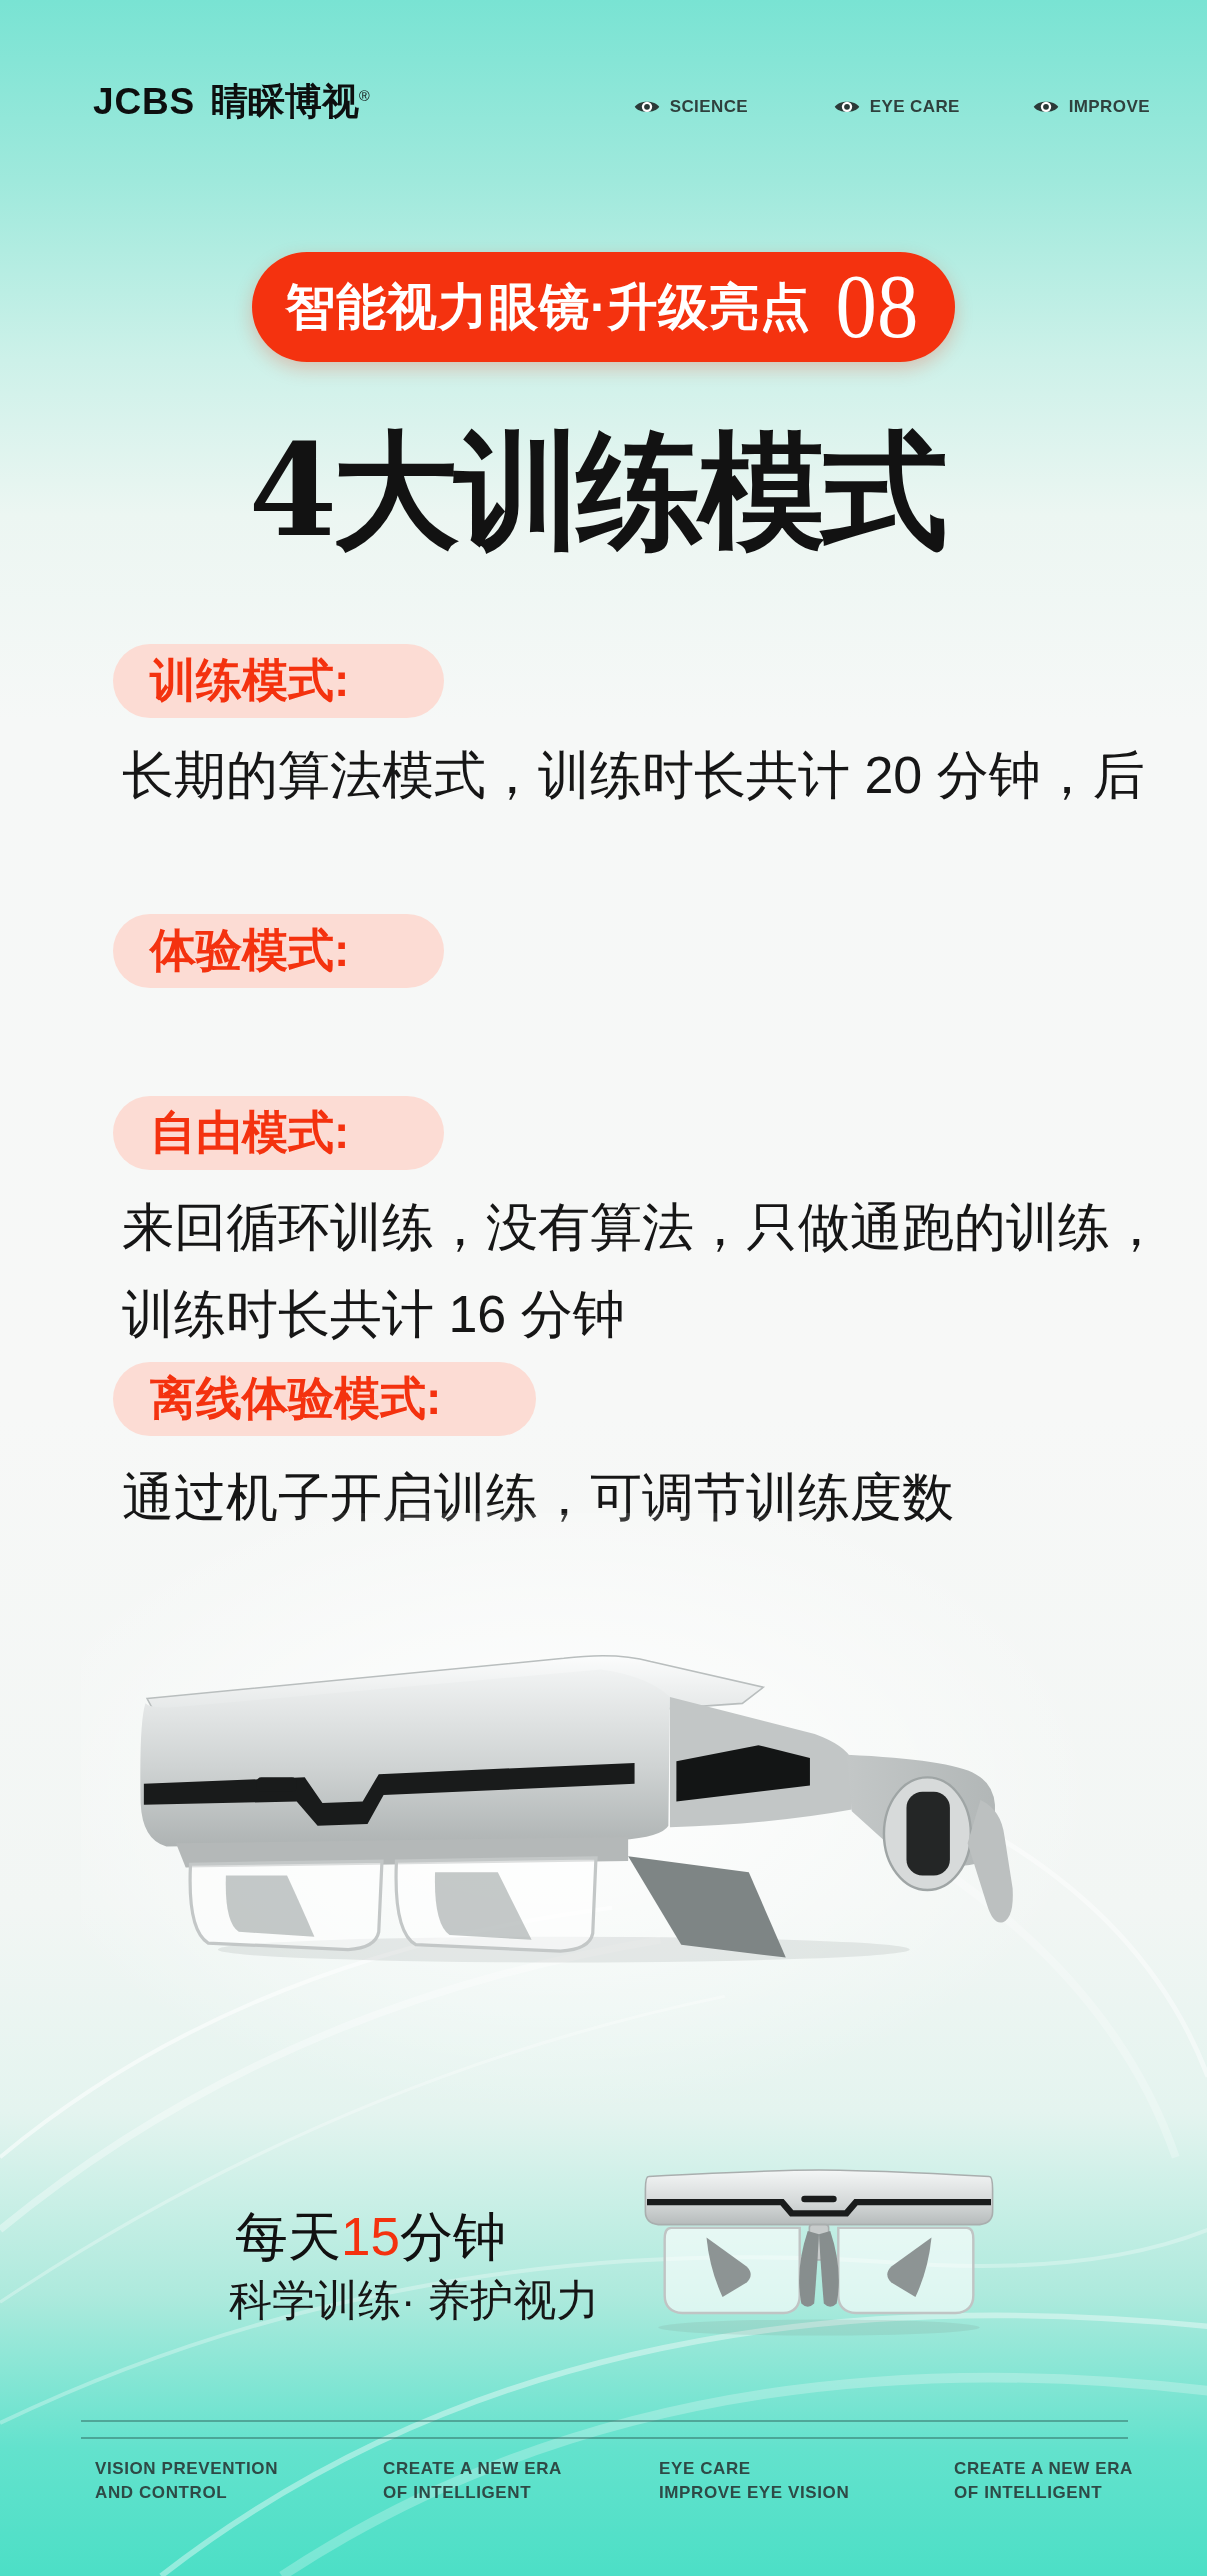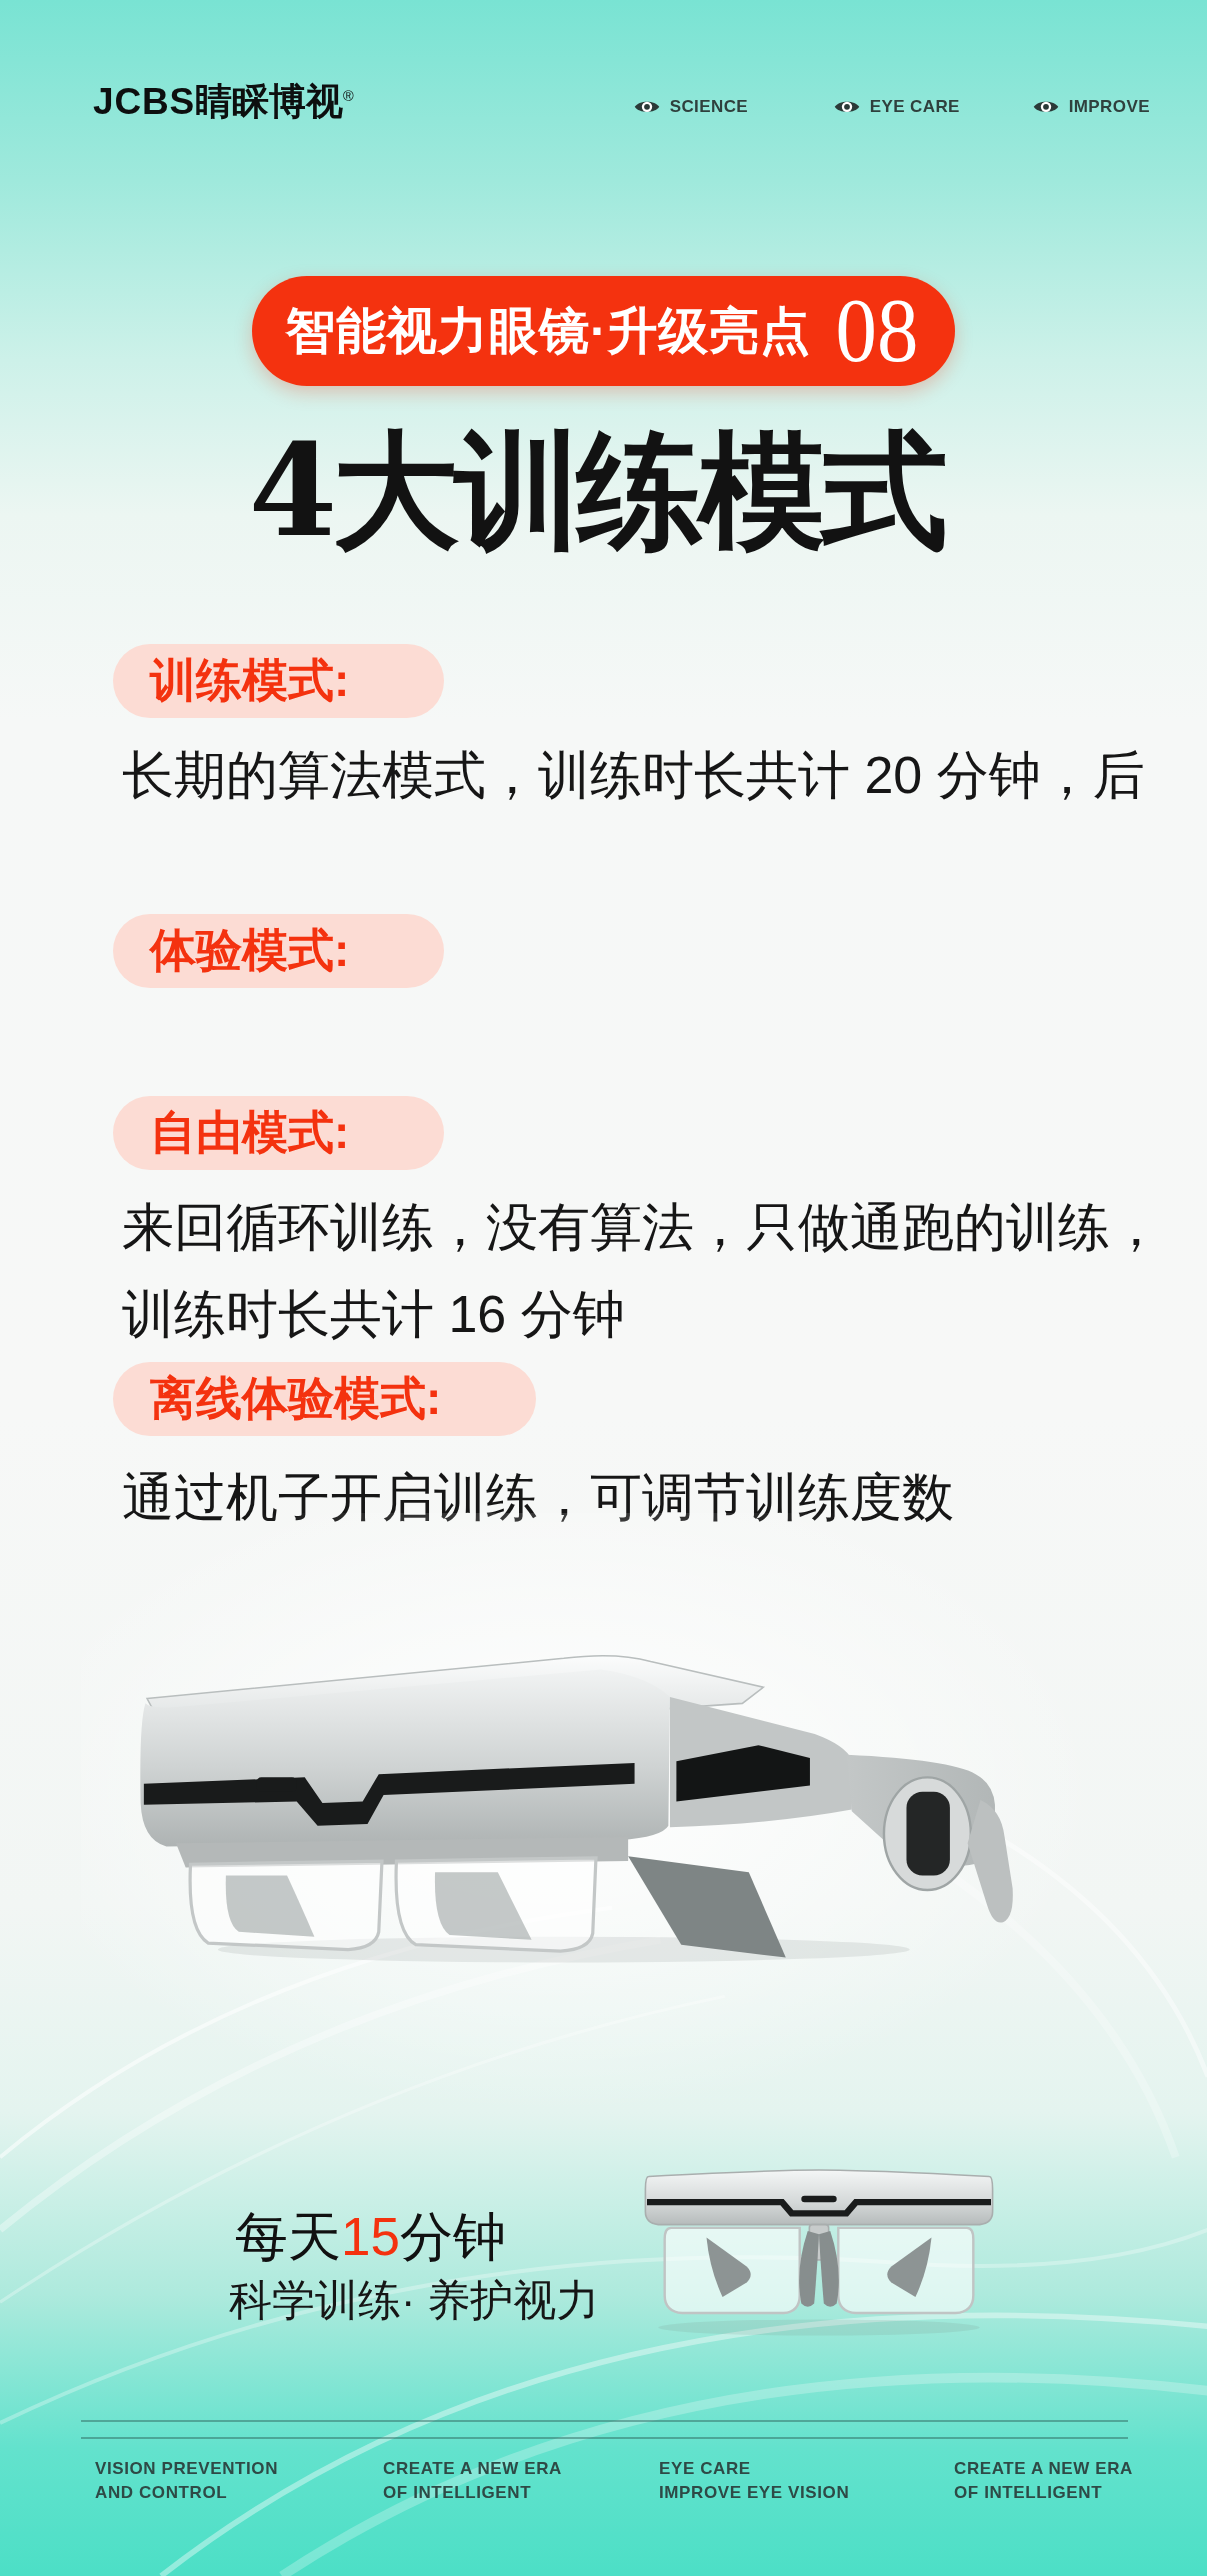--- a/index.html
+++ b/index.html
@@ -7,31 +7,30 @@
     position:relative; width:1208px; height:2576px; overflow:hidden;
     font-family:"Liberation Sans","DejaVu Sans",sans-serif;
     background:linear-gradient(180deg,
       #79e3d3 0%, #9fe9dc 7%, #cdf1e9 14%, #ecf6f2 20%,
       #f6f8f7 28%, #f7f8f7 55%, #f2f6f4 74%, #e4f4ef 82%,
       #aeeadd 89%, #63e2cd 95%, #4cdfc6 100%);
   }
   .abs{position:absolute;}
   
   .logo{left:93px; top:77px; font-size:37px; font-weight:800; color:#0d0f0f; letter-spacing:0.8px; white-space:nowrap;}
-  .logo .cn{letter-spacing:0;}
+  .logo .cn{letter-spacing:0;margin-left:16px;}
   .logo sup{font-size:14.5px; font-weight:400; vertical-align:super;}
   .nav-item{top:97px; display:flex; align-items:center; gap:9.7px;}
   .nav-item svg{width:26px; height:17.7px; display:block;}
   .nav-label{font-size:17px; font-weight:700; color:#2f403d; letter-spacing:0.4px;}
   
   .banner{
     left:252px; top:252px; width:703px; height:110px; border-radius:56px;
     background:#f4320f; display:flex; align-items:center; justify-content:center; gap:21px;
     box-shadow:0 6.4px 17.7px rgba(244,50,15,0.25);
-    margin-top:24px;
   }
   .banner-text{color:#fff; font-size:50px; font-weight:800; letter-spacing:0.8px; white-space:nowrap;}
   .banner-num{color:#fff; font-size:90px; font-weight:400; font-family:"Liberation Serif","DejaVu Serif",serif; line-height:1; transform:scaleX(0.92);}
   
   .big-title{
     left:0; top:412px; width:1192px; text-align:center;
     font-family:"DejaVu Serif","Liberation Serif",serif; font-weight:700;
     font-size:127px; letter-spacing:-4.8px; color:#121212; line-height:1.25;
   }
   

